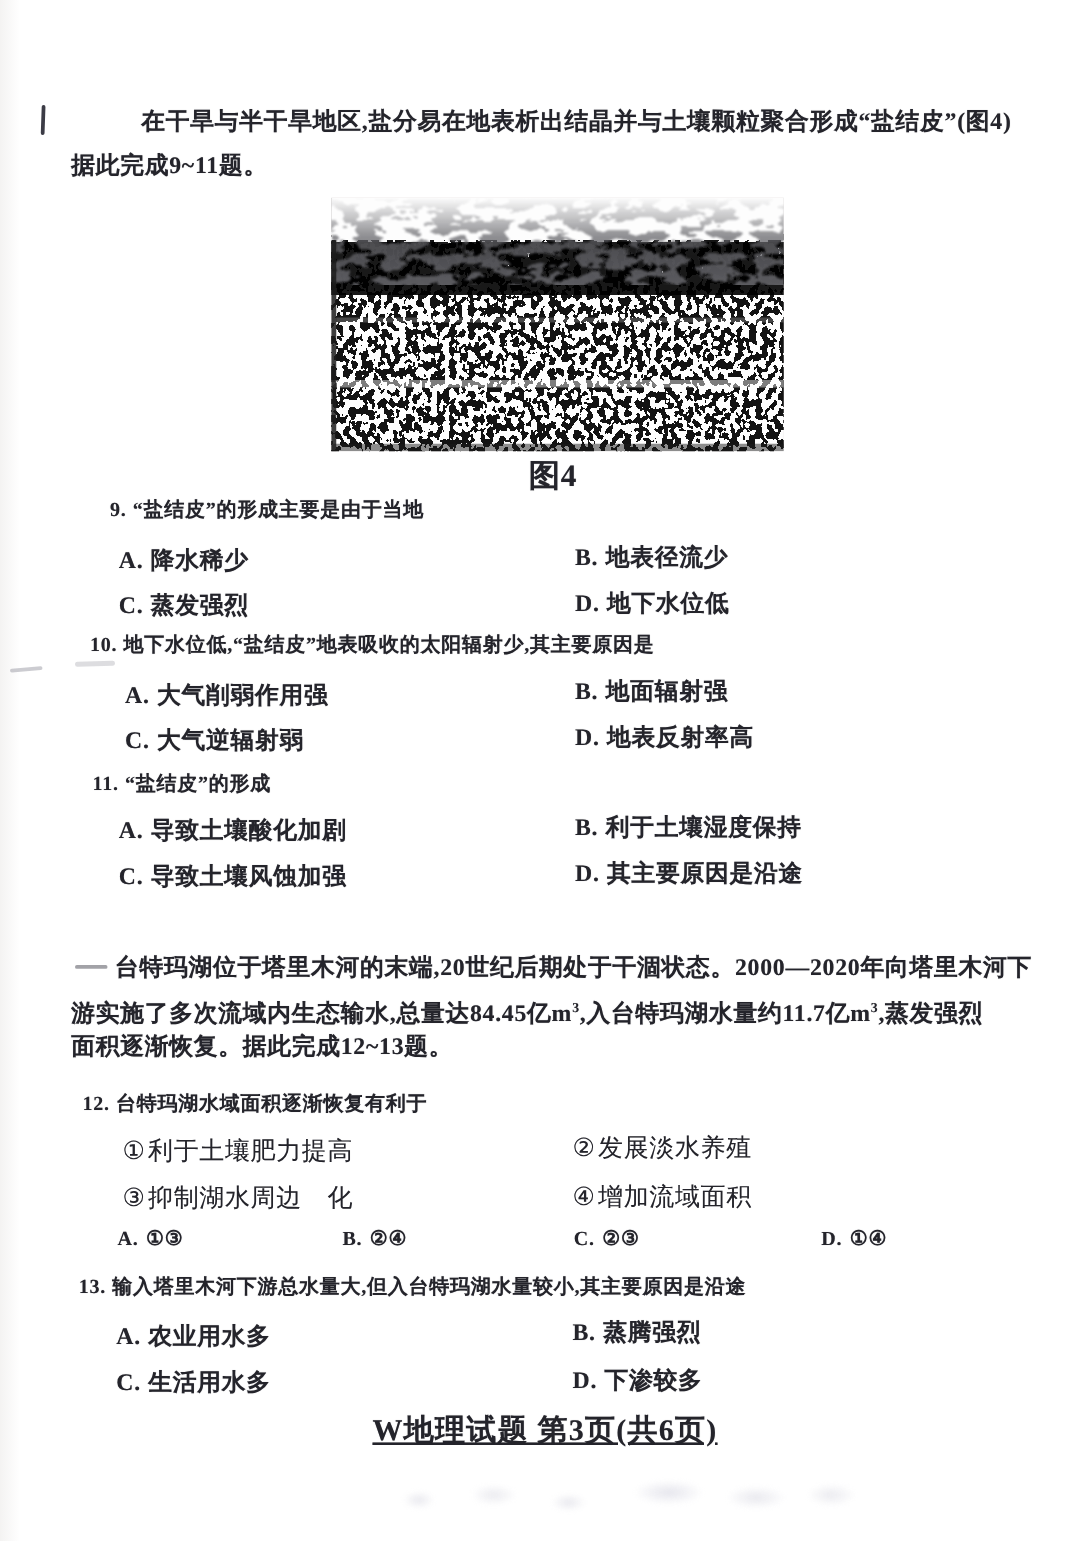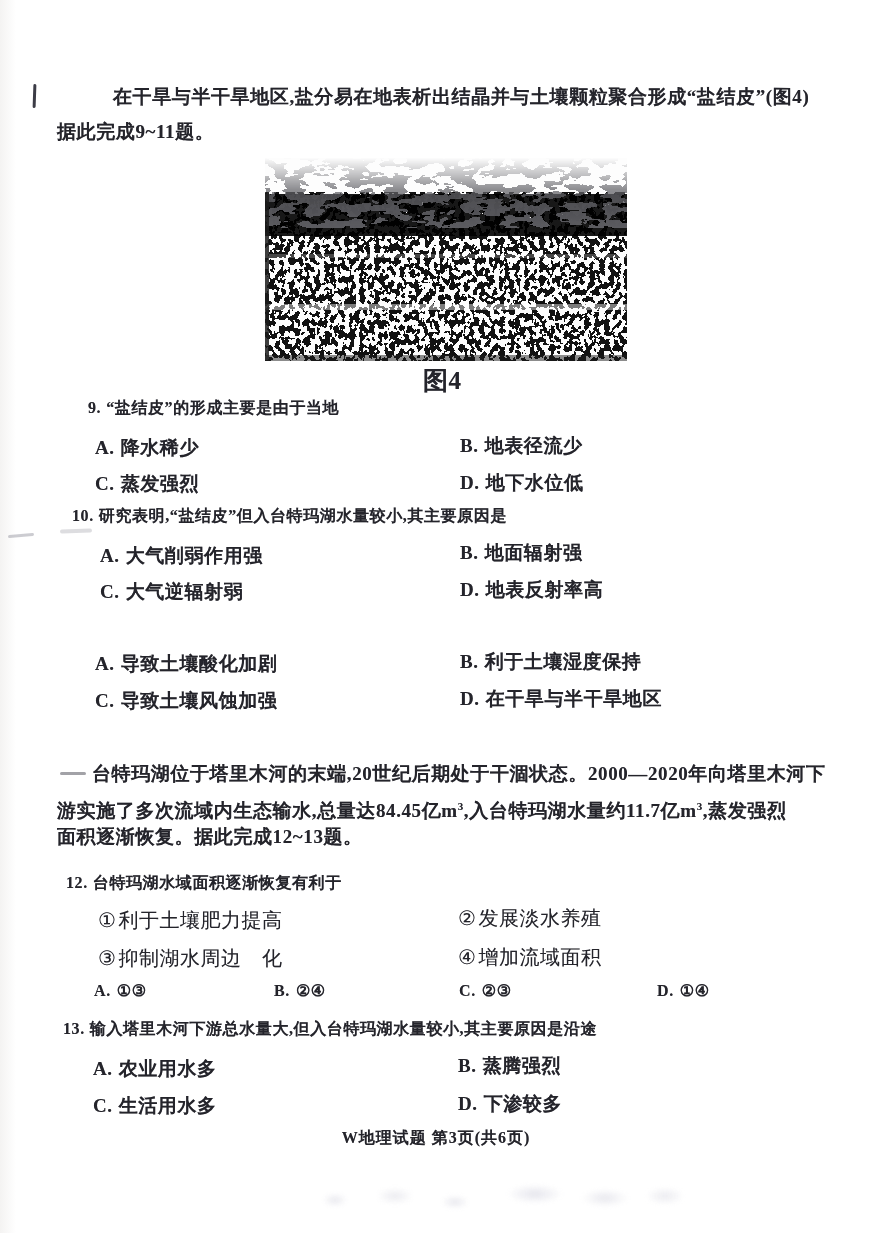--- a/index.html
+++ b/index.html
@@ -19,21 +19,21 @@
     text-shadow:0 0 0.6px rgba(36,36,43,0.45);
   }
   .stem{font-size:16px;}
   .qnum{margin-right:5px;}
   .lbl{margin-right:6px;}
   .item{font-weight:400;font-size:20px;letter-spacing:0.5px;text-shadow:0 0 0.3px rgba(36,36,43,0.3);}
   .item .lbl{margin-right:2px;}
   .combo{font-size:16px;}
   sup.cube{font-size:11px;vertical-align:super;line-height:0;}
   .caption{font-size:25px;}
-  .footer{font-size:16px;letter-spacing:1px;}
+  .footer{font-size:24px;letter-spacing:1px;text-decoration:underline;}
   .photo{
     position:absolute;left:265px;top:158px;width:362px;height:203px;
     box-shadow:inset 3px -3px 0 rgba(20,20,20,0.55), inset -1px 1px 0 rgba(20,20,20,0.18);
     background:#efecec;
   }
   .tick{
     position:absolute;left:33px;top:84px;width:3px;height:24px;
     background:#3c3c46;transform:rotate(2deg);border-radius:2px;
   }
   .smudge{position:absolute;background:#8d8d98;border-radius:2px;}
@@ -120,33 +120,36 @@
 
   <div class="abs t stem" style="left:88px;top:398px">
     <span class="qnum">9.</span><span>“盐结皮”的形成主要是由于当地</span>
   </div>
   <div class="abs t" style="left:95px;top:435px"><span class="lbl">A.</span><span>降水稀少</span></div>
   <div class="abs t" style="left:460px;top:433px"><span class="lbl">B.</span><span>地表径流少</span></div>
   <div class="abs t" style="left:95px;top:471px"><span class="lbl">C.</span><span>蒸发强烈</span></div>
   <div class="abs t" style="left:460px;top:470px"><span class="lbl">D.</span><span>地下水位低</span></div>
 
   <div class="abs t stem" style="left:72px;top:506px">
-    <span class="qnum">10.</span><span>研究表明,“盐结皮”但入台特玛湖水量较小,其主要原因是</span>
+    <span class="qnum">10.</span><span>地下水位低,“盐结皮”地表吸收的太阳辐射少,其主要原因是</span>
   </div>
   <div class="smudge s1"></div>
   <div class="smudge s2"></div>
   <div class="abs t" style="left:100px;top:543px"><span class="lbl">A.</span><span>大气削弱作用强</span></div>
   <div class="abs t" style="left:460px;top:540px"><span class="lbl">B.</span><span>地面辐射强</span></div>
   <div class="abs t" style="left:100px;top:579px"><span class="lbl">C.</span><span>大气逆辐射弱</span></div>
   <div class="abs t" style="left:460px;top:577px"><span class="lbl">D.</span><span>地表反射率高</span></div>
 
+  <div class="abs t stem" style="left:74px;top:617px">
+    <span class="qnum">11.</span><span>“盐结皮”的形成</span>
+  </div>
   <div class="abs t" style="left:95px;top:651px"><span class="lbl">A.</span><span>导致土壤酸化加剧</span></div>
   <div class="abs t" style="left:460px;top:649px"><span class="lbl">B.</span><span>利于土壤湿度保持</span></div>
   <div class="abs t" style="left:95px;top:688px"><span class="lbl">C.</span><span>导致土壤风蚀加强</span></div>
-  <div class="abs t" style="left:460px;top:686px"><span class="lbl">D.</span><span>在干旱与半干旱地区</span></div>
+  <div class="abs t" style="left:460px;top:686px"><span class="lbl">D.</span><span>其主要原因是沿途</span></div>
 
   <div class="pdash"></div>
   <div class="abs t" style="left:92px;top:761px">台特玛湖位于塔里木河的末端,20世纪后期处于干涸状态。2000—2020年向塔里木河下</div>
   <div class="abs t" style="left:57px;top:798px">
     <span>游实施了多次流域内生态输水,总量达84.45亿m</span><sup class="cube">3</sup><span>,入台特玛湖水量约11.7亿m</span><sup class="cube">3</sup><span>,蒸发强烈</span>
   </div>
   <div class="abs t" style="left:57px;top:824px">面积逐渐恢复。据此完成12~13题。</div>
 
   <div class="abs t stem" style="left:66px;top:873px">
     <span class="qnum">12.</span><span>台特玛湖水域面积逐渐恢复有利于</span>

